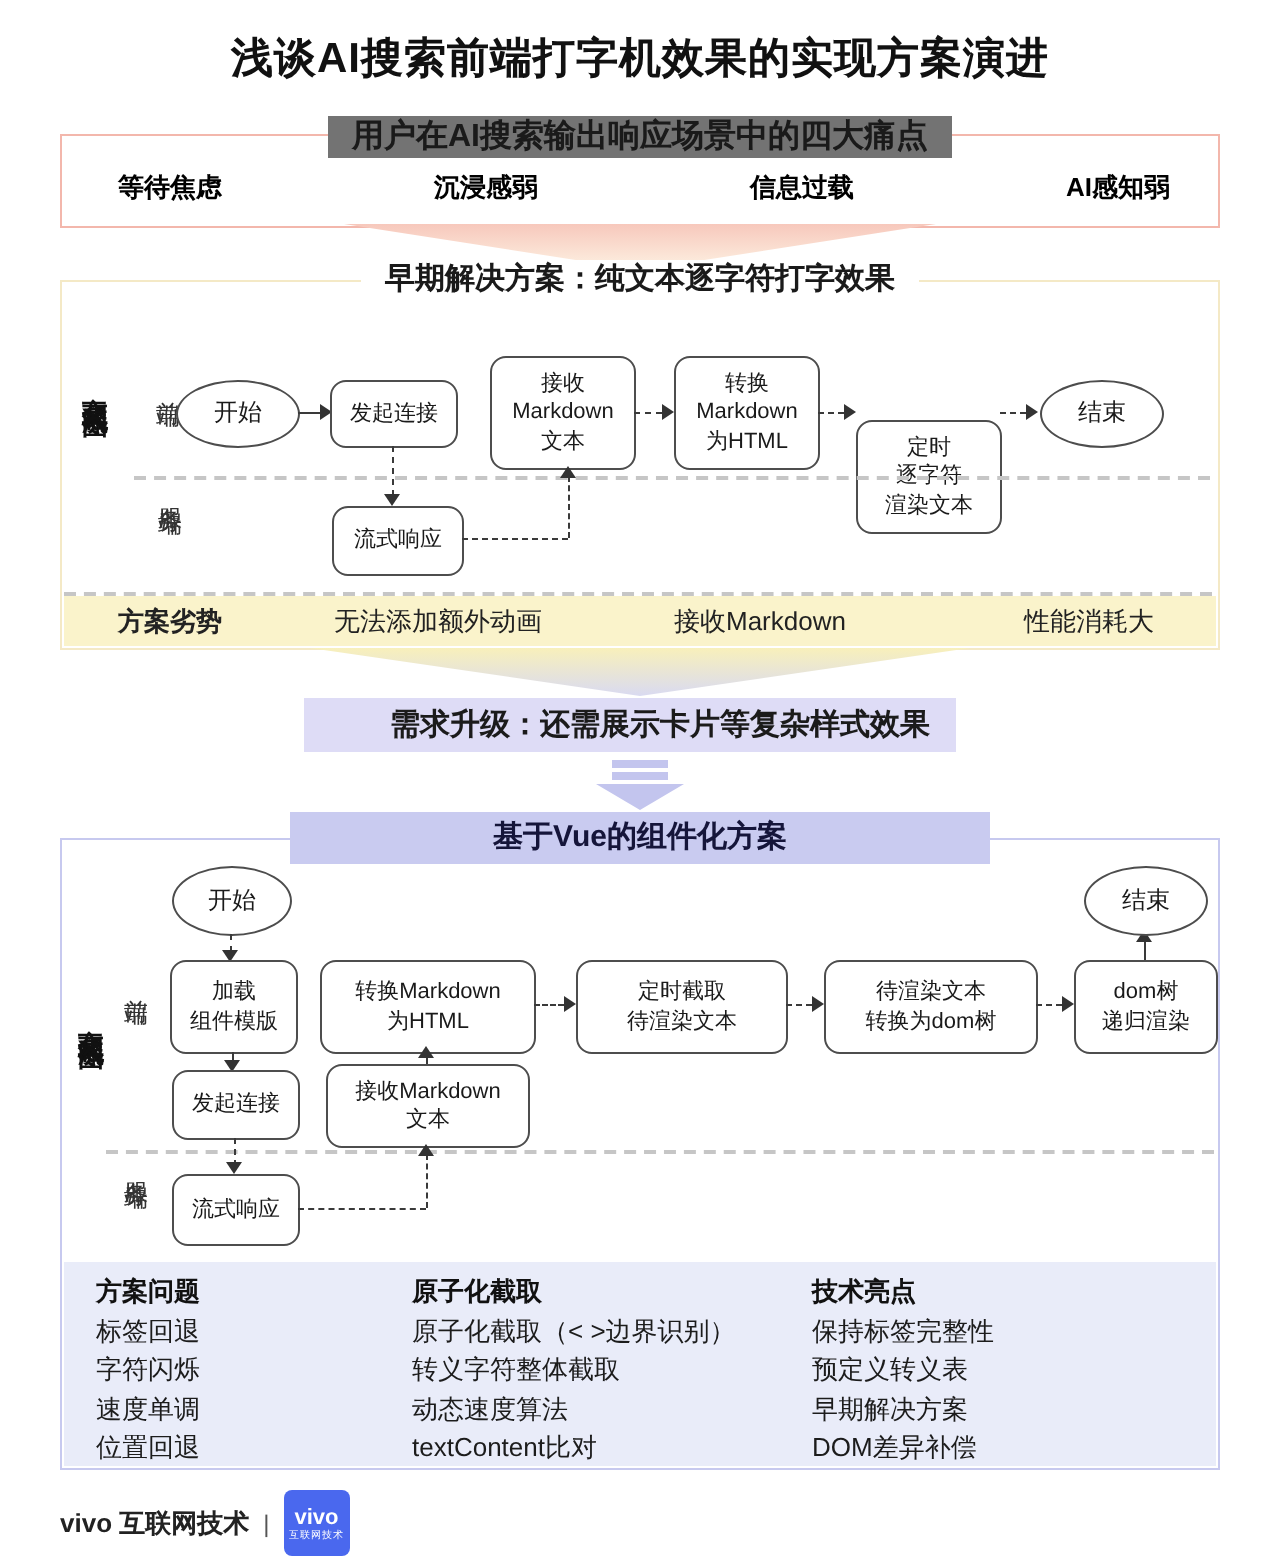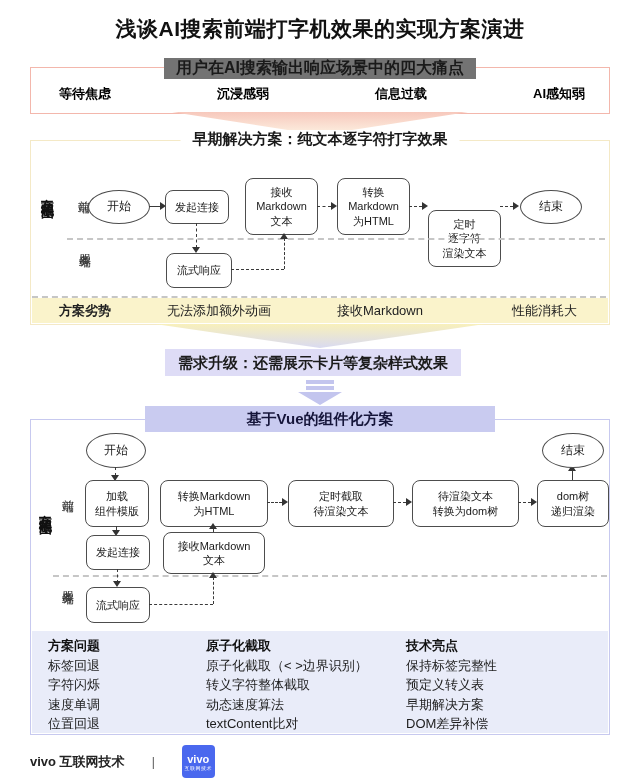--- a/index.html
+++ b/index.html
@@ -40,33 +40,33 @@
   .vl{position:absolute;border-left:1.3px solid #3a3a3a;}
   .lane-div{position:absolute;border-top:2px dashed #c6c6c6;}
   .ah{position:absolute;width:0;height:0;}
   .ah-right{border-top:4px solid transparent;border-bottom:4px solid transparent;border-left:6px solid #333;}
   .ah-down{border-left:4px solid transparent;border-right:4px solid transparent;border-top:6px solid #333;}
   .ah-up{border-left:4px solid transparent;border-right:4px solid transparent;border-bottom:6px solid #333;}
   
   .drawbar{position:absolute;left:1px;top:157px;width:576px;height:25px;background:#faf3cb;font-size:13px;}
   .drawbar span{position:absolute;top:0;line-height:25px;color:#222;}
   
-  .upgrade{left:165px;top:349px;width:296px;height:27px;background:#dedcf6;text-align:center;
-           line-height:27px;font-size:15px;font-weight:bold;color:#1b1b1b;}
+  .upgrade{left:152px;top:349px;width:296px;height:27px;background:#dedcf6;text-align:center;
+           line-height:27px;font-size:15px;font-weight:bold;color:#1b1b1b;padding-left:30px;}
   .pa-bar{position:absolute;background:#c3c5ee;height:4px;width:28px;left:306px;}
   .pa-tri{position:absolute;left:298px;top:392px;width:44px;height:13px;background:#c3c5ee;
           clip-path:polygon(0 0,100% 0,50% 100%);}
   .vue-header{left:145px;top:406px;width:350px;height:26px;background:#c9cbf0;text-align:center;
               line-height:26px;font-size:15px;font-weight:bold;color:#15153a;z-index:3;}
   
   .vtable{position:absolute;left:1px;top:211px;width:576px;height:102px;background:#e9ecf9;}
   .vcol{position:absolute;top:5px;font-size:13px;line-height:19.5px;color:#1c1c1c;}
   .vcol .hdr{font-weight:bold;color:#111;}
   
-  .footer{left:30px;top:745px;display:flex;align-items:center;gap:27px;}
+  .footer{left:30px;top:745px;display:flex;align-items:center;gap:7px;}
   .brand{font-size:13px;font-weight:bold;color:#222;}
   .sep{font-size:12px;color:#555;}
   .logo{width:33px;height:33px;background:#4a68ee;border-radius:4px;display:flex;flex-direction:column;
         align-items:center;justify-content:center;color:#fff;}
   .logo .lb{font-size:11px;font-weight:bold;line-height:12px;}
   .logo .ls{font-size:5px;line-height:6px;letter-spacing:.5px;}
 </style>
 </head>
 <body>
 

